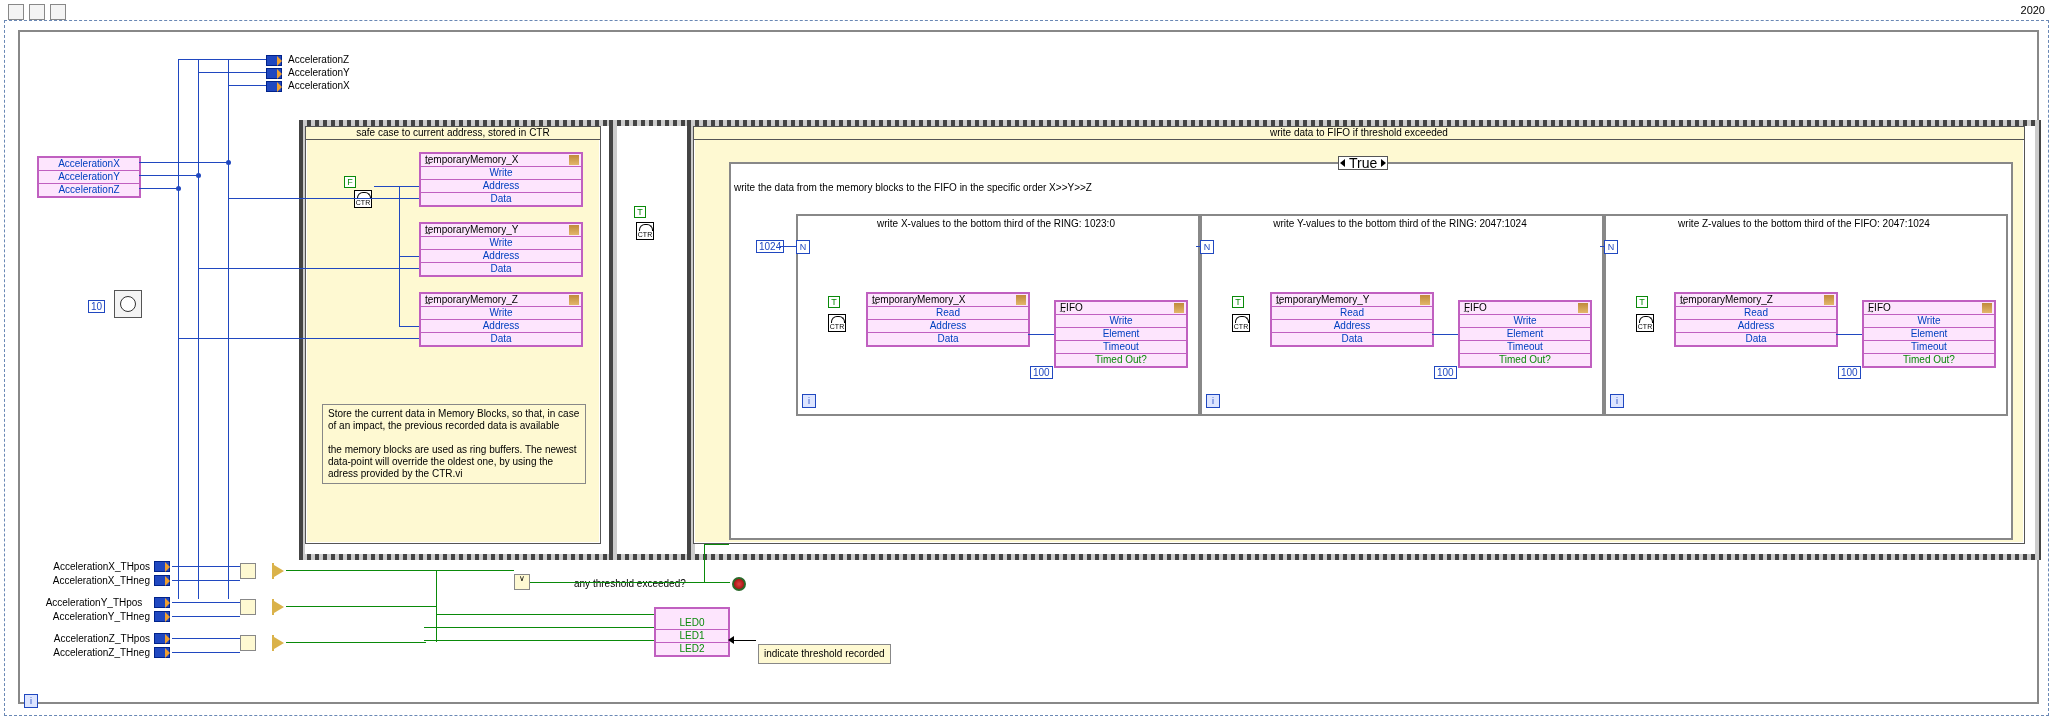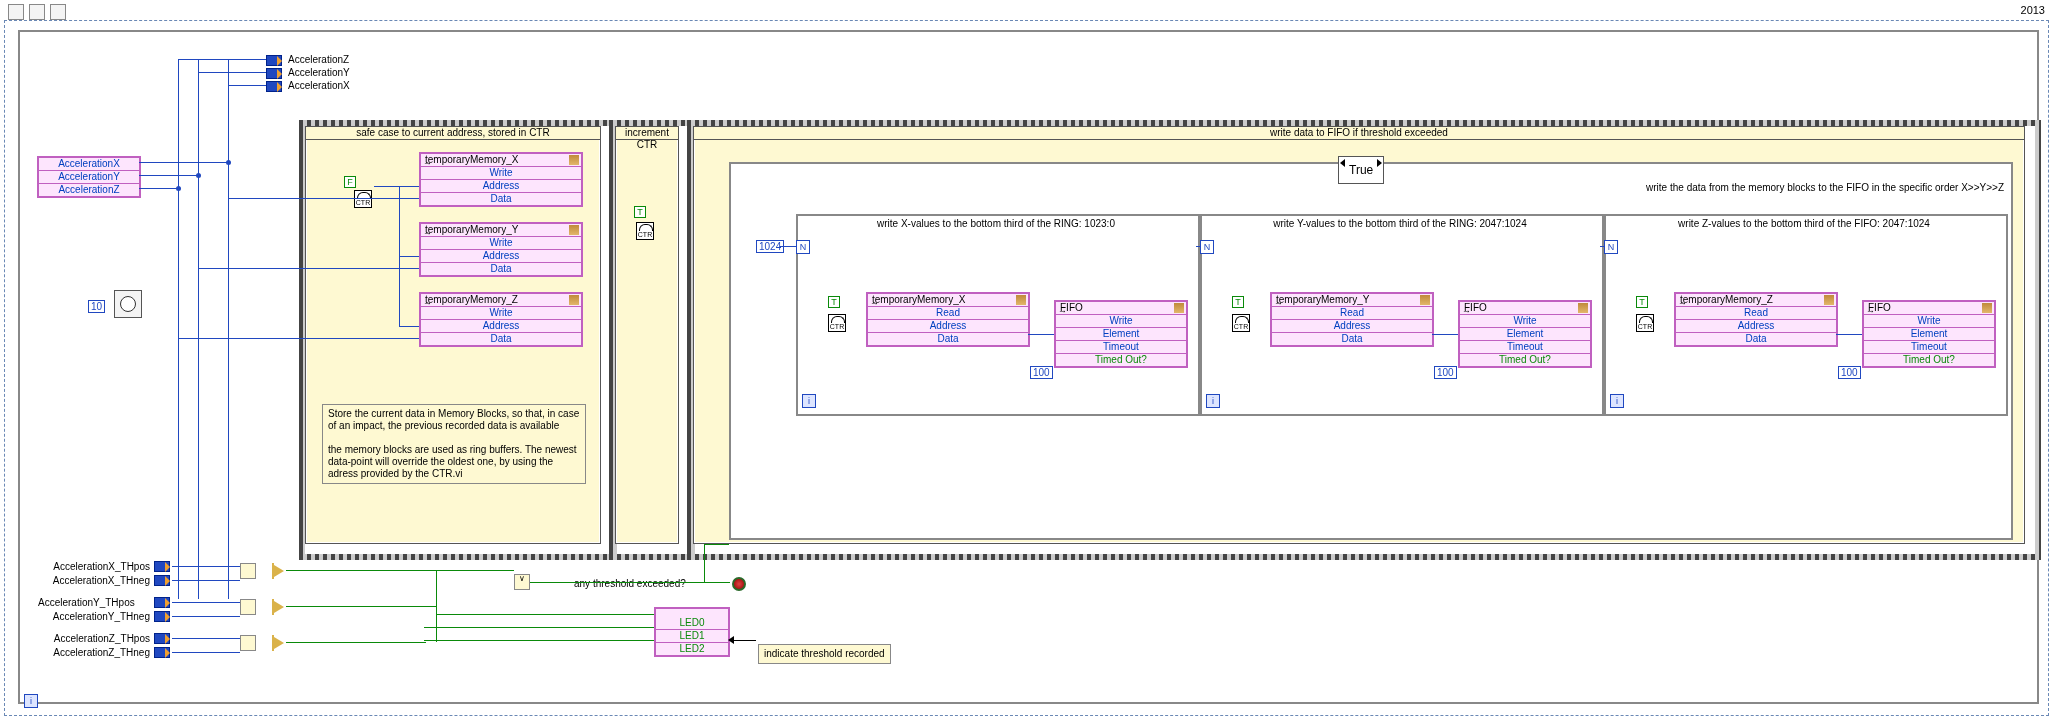--- a/index.html
+++ b/index.html
@@ -135,22 +135,22 @@
   }
   .grey-box {
     position: absolute;
     border: 2px solid #888;
     background: #fff;
   }
   .case-sel {
     position: absolute;
     background: #fff;
     border: 1px solid #555;
-    font-size: 12px;
-    padding: 7px 10px;
+    font-size: 14px;
+    padding: 0 10px;
     height: 12px;
     line-height: 12px;
   }
   .case-sel::before, .case-sel::after {
     content:"";
     position:absolute;
     top:2px;
     width:0;height:0;
     border-top:4px solid transparent;
     border-bottom:4px solid transparent;
@@ -276,21 +276,21 @@
 </head>
 <body>
 
 <div class="canvas">
 
   <div class="toolbar-row">
     <span class="toolbar-icon"></span>
     <span class="toolbar-icon"></span>
     <span class="toolbar-icon"></span>
   </div>
-  <div class="year-lbl">2013</div>
+  <div class="year-lbl">2020</div>
 
   <div class="dashed-outer" style="left:0;top:16px;width:2043px;height:694px;"></div>
 
   <div style="position:absolute;left:14px;top:26px;width:2017px;height:670px;border:2px solid #888;background:#fff;"></div>
 
 
   <div class="inout-terminal" style="left:262px;top:51px;">
       <div class="tri"></div>
     </div>
   <div class="label" style="left:284px;top:50px;">AccelerationZ</div>
@@ -324,32 +324,29 @@
   <div class="wire-h" style="left:174px;top:55px;width:88px;"></div>
   <div class="wire-h" style="left:194px;top:68px;width:68px;"></div>
   <div class="wire-h" style="left:224px;top:81px;width:38px;"></div>
 
   <div class="film-border" style="left:295px;top:116px;width:306px;height:428px;"></div>
   <div class="yellow-frame" style="left:301px;top:122px;width:294px;height:416px;">
     <div class="frame-title">safe case to current address, stored in CTR</div>
   </div>
 
   <div class="film-border" style="left:605px;top:116px;width:74px;height:428px;"></div>
-  <div class="yellow-frame" style="left:611px;top:122px;width:62px;height:416px;">
-    <div class="frame-title">increment CTR</div>
-  </div>
 
   <div class="film-border" style="left:683px;top:116px;width:1342px;height:428px;"></div>
   <div class="yellow-frame" style="left:689px;top:122px;width:1330px;height:416px;">
     <div class="frame-title">write data to FIFO if threshold exceeded</div>
   </div>
 
   <div class="grey-box" style="left:725px;top:158px;width:1280px;height:374px;"></div>
   <div class="case-sel" style="left:1334px;top:152px;">True</div>
-  <div class="label" style="left:730px;top:178px;width:1270px;text-align:right;">write the data from the memory blocks to the FIFO in the specific order X&gt;&gt;Y&gt;&gt;Z</div>
+  <div class="label" style="left:730px;top:178px;width:1270px;text-align:left;">write the data from the memory blocks to the FIFO in the specific order X&gt;&gt;Y&gt;&gt;Z</div>
 
   <div class="small-green-const" style="left:340px;top:172px;">F</div>
   <div class="ctr-icon" style="left:350px;top:186px;"><span>CTR</span></div>
   <div class="small-green-const" style="left:630px;top:202px;">T</div>
   <div class="ctr-icon" style="left:632px;top:218px;"><span>CTR</span></div>
 
   <div class="pink-box" style="left:415px;top:148px;width:160px;">
     <div class="blue-row header" style="border-top:none;"><span class="arrow-l">→</span><span>temporaryMemory_X</span><span class="mem-icon"></span></div>
     <div class="blue-row">Write</div>
     <div class="blue-row blue-txt">Address</div>
@@ -455,21 +452,21 @@
   <div class="wire-h" style="left:1596px;top:242px;width:4px;"></div>
 
   <div class="label" style="left:34px;top:557px;text-align:right;width:112px;">AccelerationX_THpos</div>
   <div class="inout-terminal" style="left:150px;top:557px;">
       <div class="tri" style="border-left-color:#f0a030;"></div>
     </div>
   <div class="label" style="left:34px;top:571px;text-align:right;width:112px;">AccelerationX_THneg</div>
   <div class="inout-terminal" style="left:150px;top:571px;">
       <div class="tri"></div>
     </div>
-  <div class="label" style="left:34px;top:593px;text-align:left;width:112px;">AccelerationY_THpos</div>
+  <div class="label" style="left:34px;top:593px;text-align:center;width:112px;">AccelerationY_THpos</div>
   <div class="inout-terminal" style="left:150px;top:593px;">
       <div class="tri"></div>
     </div>
   <div class="label" style="left:34px;top:607px;text-align:right;width:112px;">AccelerationY_THneg</div>
   <div class="inout-terminal" style="left:150px;top:607px;">
       <div class="tri"></div>
     </div>
   <div class="label" style="left:34px;top:629px;text-align:right;width:112px;">AccelerationZ_THpos</div>
   <div class="inout-terminal" style="left:150px;top:629px;">
       <div class="tri"></div>

